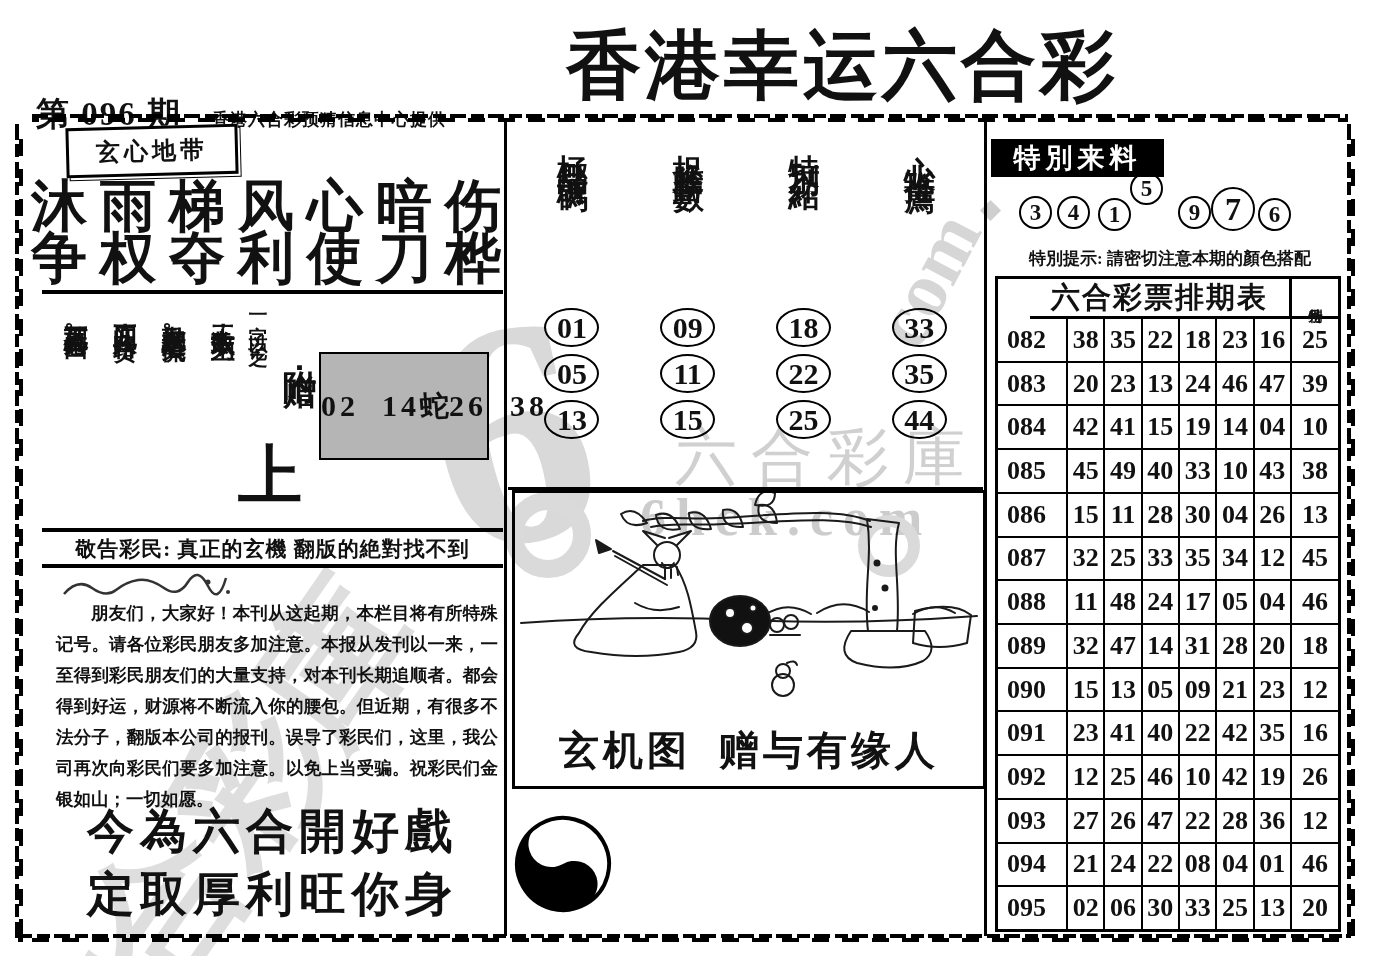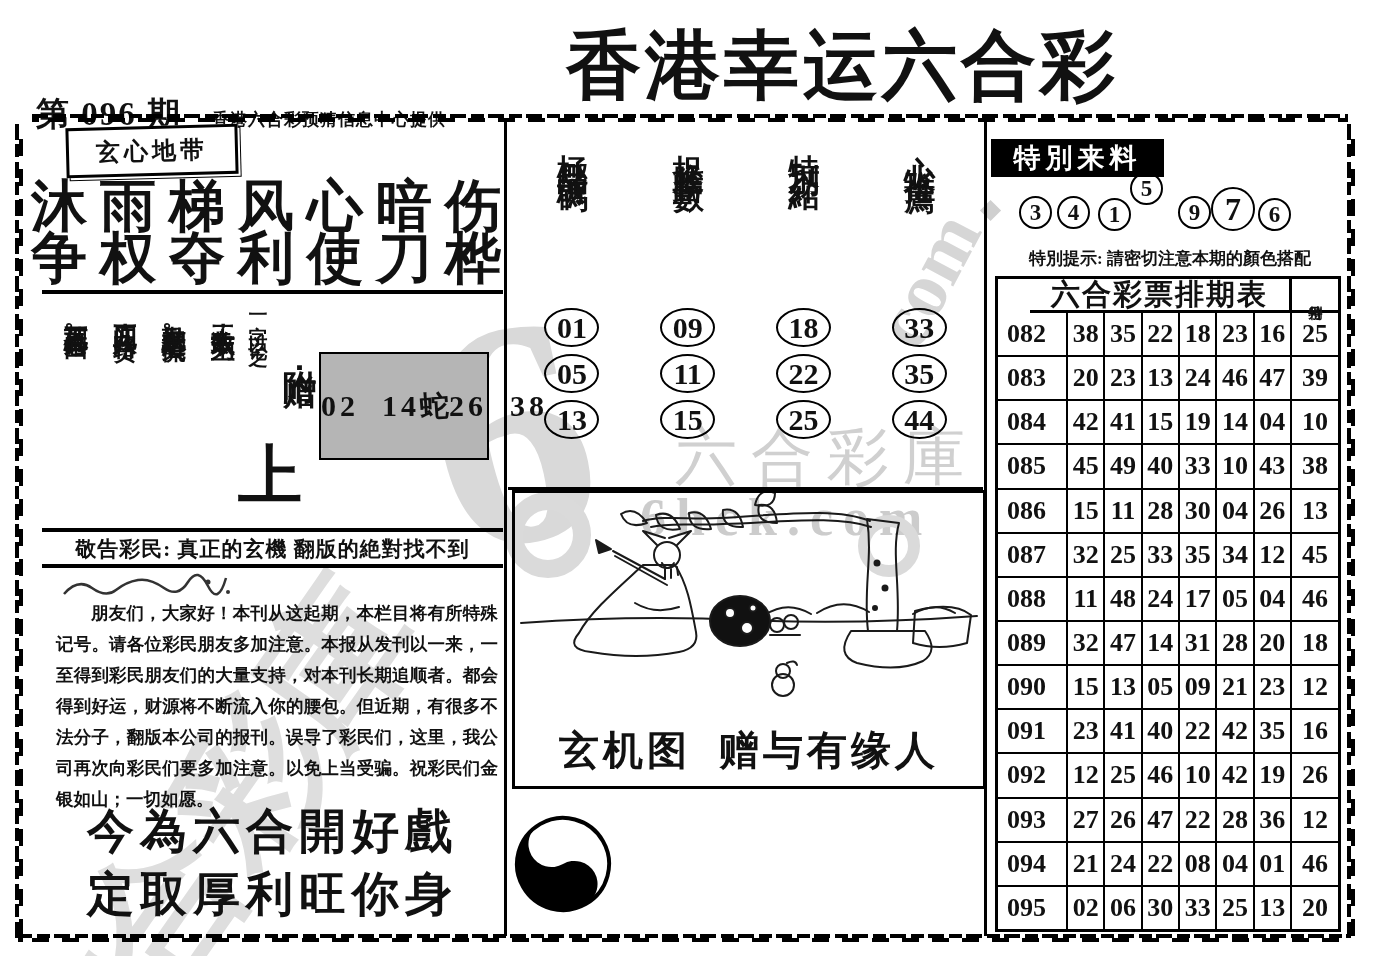--- a/index.html
+++ b/index.html
@@ -96,21 +96,21 @@
     display:flex; align-items:center; justify-content:center; font-size:27px; font-weight:900; letter-spacing:5px; }
   .spc { position:absolute; border:2.5px solid #000; border-radius:50%; display:flex; align-items:center;
     justify-content:center; font-weight:bold; font-size:23px; width:33px; height:33px; z-index:2; }
   .spc1 { left:1019px; top:196px; } .spc2 { left:1057px; top:196px; } .spc3 { left:1098px; top:198px; }
   .spc4 { left:1130px; top:172px; } .spc5 { left:1178px; top:196px; }
   .spc6 { left:1211px; top:187px; width:44px; height:44px; font-size:32px; } .spc7 { left:1258px; top:198px; }
   .special-tip { position:absolute; left:1000px; top:247px; width:340px; text-align:center; font-size:17px; font-weight:900; }
 
   .ltable { position:absolute; left:995px; top:276px; width:346px; height:656px; border:3px solid #000;
     display:flex; flex-direction:column; background:#fff; }
-  .ltable-header { display:flex; height:34px; border-bottom:3px solid #000; flex:none;margin-left:32px; }
+  .ltable-header { display:flex; height:40px; border-bottom:3px solid #000; flex:none;margin-left:32px; }
   .lt-title { flex:1; display:flex; align-items:center; justify-content:center; font-size:29px; font-weight:bold;
     letter-spacing:2px; border-right:3px solid #000; }
   .lt-spec-h { width:46px; display:flex; align-items:center; justify-content:center; writing-mode:vertical-rl;
     text-orientation:upright; font-size:14px; font-weight:bold; line-height:1; }
   .lt-body { flex:1; display:flex; flex-direction:column; }
   .lt-row { flex:1; display:grid; grid-template-columns:70px repeat(6,1fr) 46px; border-bottom:2.5px solid #000; }
   .lt-row:last-child { border-bottom:none; }
   .lt-cell { display:flex; align-items:center; justify-content:center; font-size:26px; font-weight:600; border-right:2px solid #000; }
   .lt-cell:last-child { border-right:none; }
   .lt-issue { justify-content:flex-start; padding-left:9px; border-right:2.5px solid #000; }

